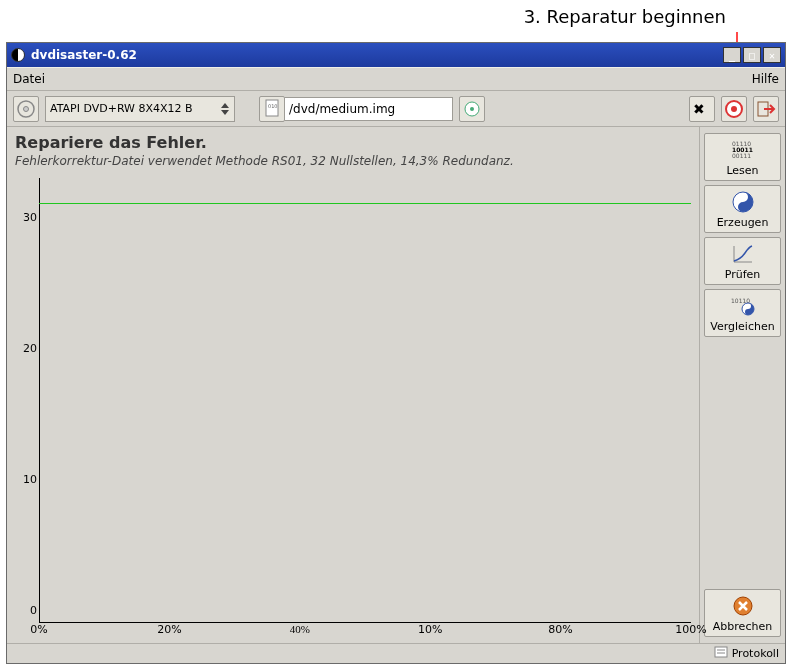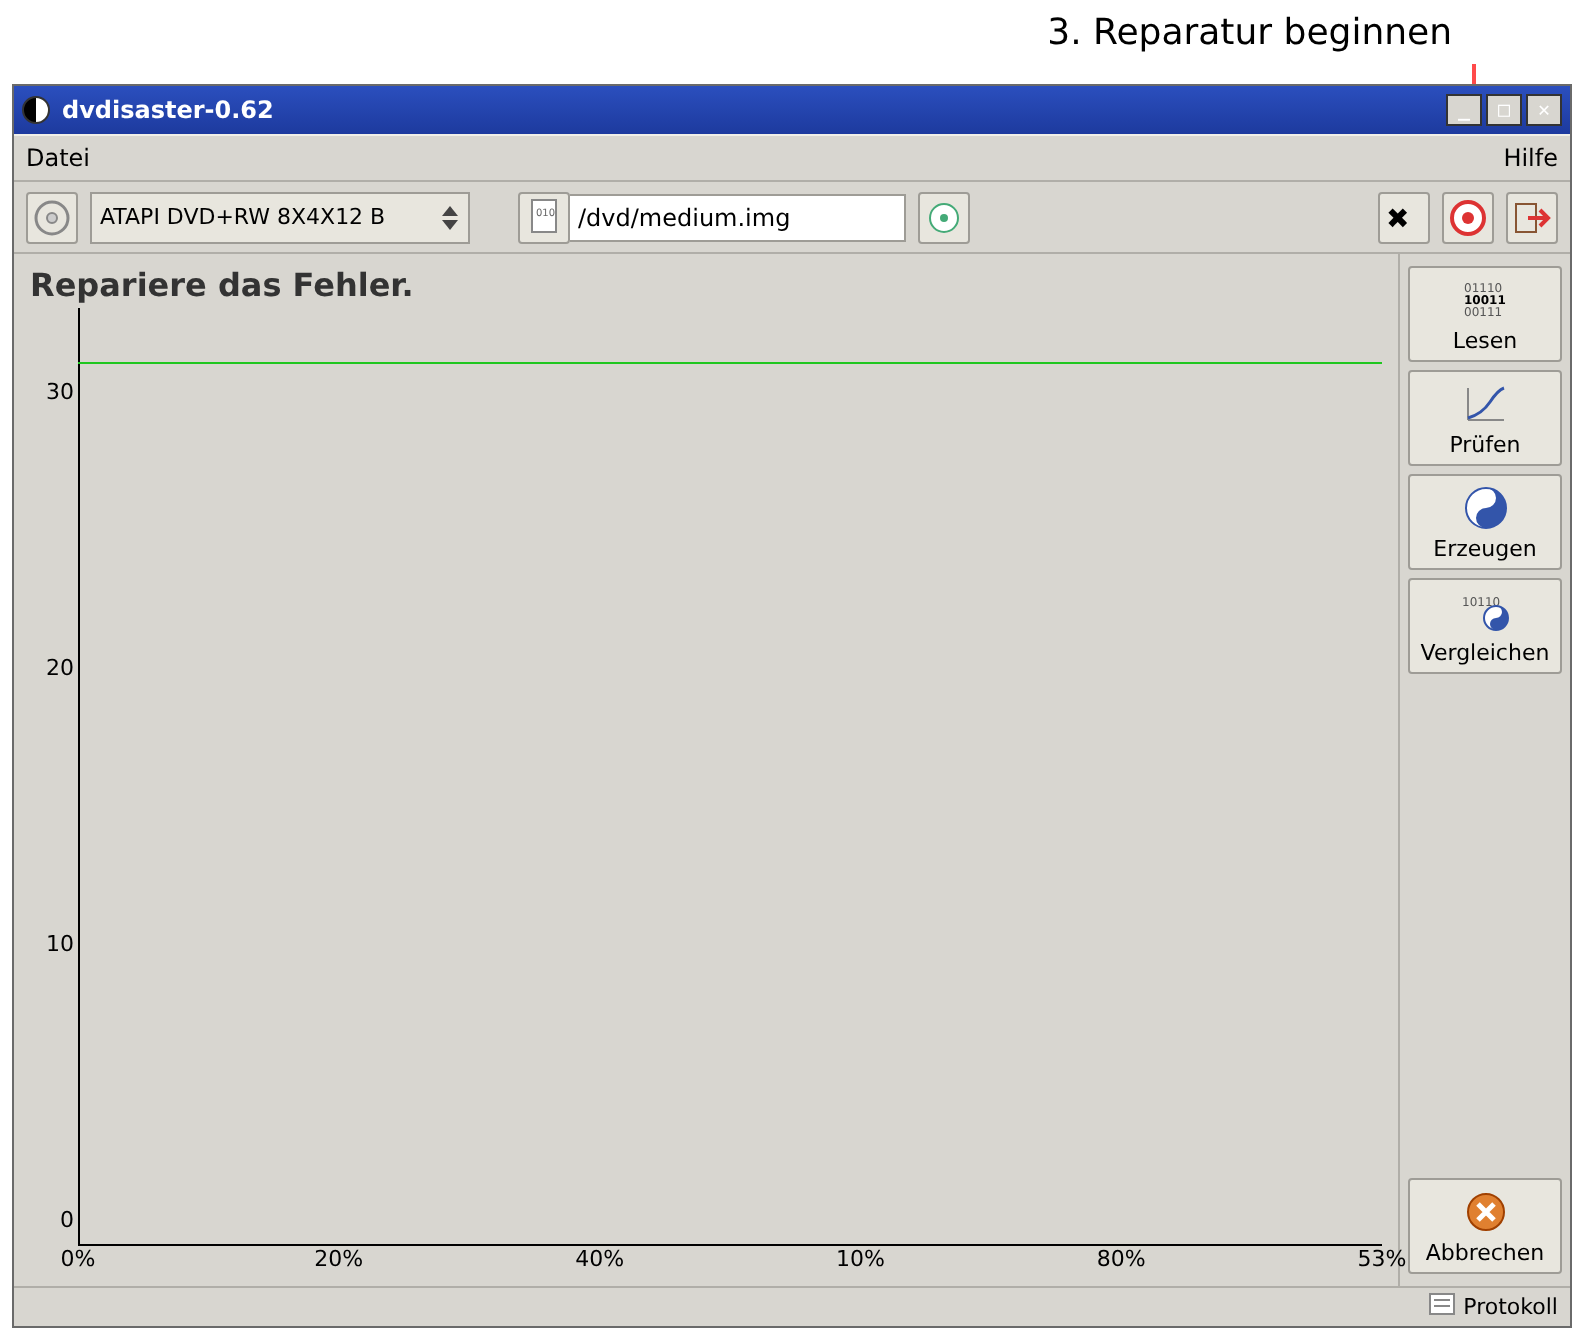--- a/index.html
+++ b/index.html
@@ -252,36 +252,37 @@
       <svg width="20" height="20">
           <rect x="2" y="3" width="10" height="14" fill="none" stroke="#853"></rect>
           <path d="M8 10 L18 10 M14 6 L18 10 L14 14" fill="none" stroke="#d33" stroke-width="2"></path>
         </svg>
     </div>
   </div>
 
   <div class="content">
     <div class="main">
       <div class="heading">Repariere das Fehler.</div>
+      <div class="subhead">Fehlerkorrektur-Datei verwendet Methode RS01, 32 Nullstellen, 14,3% Redundanz.</div>
       <div class="chart-area" id="chart">
         <div class="axis-line-v"></div>
         <div class="axis-line-h"></div>
         <div class="y-axis" id="yax">
             <div class="y-tick" style="bottom: 0%;">0</div>
             <div class="y-tick" style="bottom: 29.4118%;">10</div>
             <div class="y-tick" style="bottom: 58.8235%;">20</div>
             <div class="y-tick" style="bottom: 88.2353%;">30</div>
           </div>
         <div class="x-axis" id="xax">
             <div class="x-tick" style="left: 0%;">0%</div>
             <div class="x-tick" style="left: 20%;">20%</div>
-            <div class="x-tick" style="left: 40%;">40%</div>
+            <div class="x-tick" style="left: 40%; font-family: Liberation Serif, serif;">40%</div>
             <div class="x-tick" style="left: 60%;">10%</div>
             <div class="x-tick" style="left: 80%;">80%</div>
-            <div class="x-tick" style="left: 100%;">53%</div>
+            <div class="x-tick" style="left: 100%;">100%</div>
           </div>
         <div class="green-line" id="gline" style="bottom: 94.1176%;"></div>
         <div class="bars" id="bars">
             <div class="bar" style="height: 24.7924%;"></div>
             <div class="bar" style="height: 25.8675%;"></div>
             <div class="bar" style="height: 20.0284%;"></div>
             <div class="bar" style="height: 20.5285%;"></div>
             <div class="bar" style="height: 22.1029%;"></div>
             <div class="bar" style="height: 22.2097%;"></div>
             <div class="bar" style="height: 22.6644%;"></div>
@@ -532,35 +533,35 @@
             <svg width="26" height="22">
               <text x="2" y="7" font-size="6" fill="#555">01110</text>
               <text x="2" y="13" font-size="6" fill="#000" font-weight="bold">10011</text>
               <text x="2" y="19" font-size="6" fill="#555">00111</text>
             </svg>
           </div>
         <span>Lesen</span>
       </div>
       <div class="side-btn">
         <div class="ic">
+            <svg width="24" height="24">
+              <circle cx="12" cy="12" r="10" fill="#fff" stroke="#35a"></circle>
+              <path d="M12 2 A10 10 0 0 1 12 22 A5 5 0 0 1 12 12 A5 5 0 0 0 12 2" fill="#35a"></path>
+            </svg>
+          </div>
+        <span>Erzeugen</span>
+      </div>
+      <div class="side-btn">
+        <div class="ic">
             <svg width="24" height="22">
               <path d="M3 19 L3 3 M3 19 L21 19" stroke="#888" fill="none"></path>
               <path d="M3 18 Q10 16 14 10 Q18 4 21 3" stroke="#35a" fill="none" stroke-width="1.5"></path>
             </svg>
           </div>
         <span>Prüfen</span>
-      </div>
-      <div class="side-btn">
-        <div class="ic">
-            <svg width="24" height="24">
-              <circle cx="12" cy="12" r="10" fill="#fff" stroke="#35a"></circle>
-              <path d="M12 2 A10 10 0 0 1 12 22 A5 5 0 0 1 12 12 A5 5 0 0 0 12 2" fill="#35a"></path>
-            </svg>
-          </div>
-        <span>Erzeugen</span>
       </div>
       <div class="side-btn">
         <div class="ic">
             <svg width="26" height="22">
               <text x="1" y="8" font-size="6" fill="#555">10110</text>
               <circle cx="18" cy="14" r="6" fill="#fff" stroke="#35a"></circle>
               <path d="M18 8 A6 6 0 0 1 18 20 A3 3 0 0 1 18 14 A3 3 0 0 0 18 8" fill="#35a"></path>
             </svg>
           </div>
         <span>Vergleichen</span>

